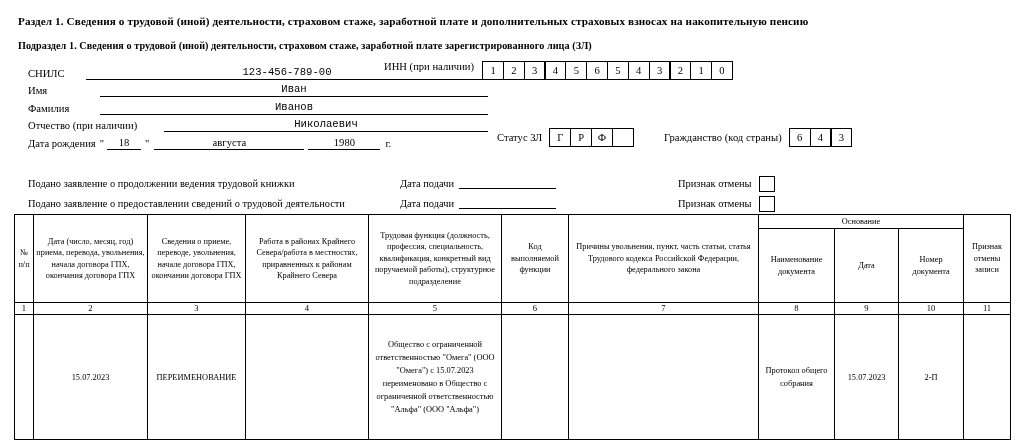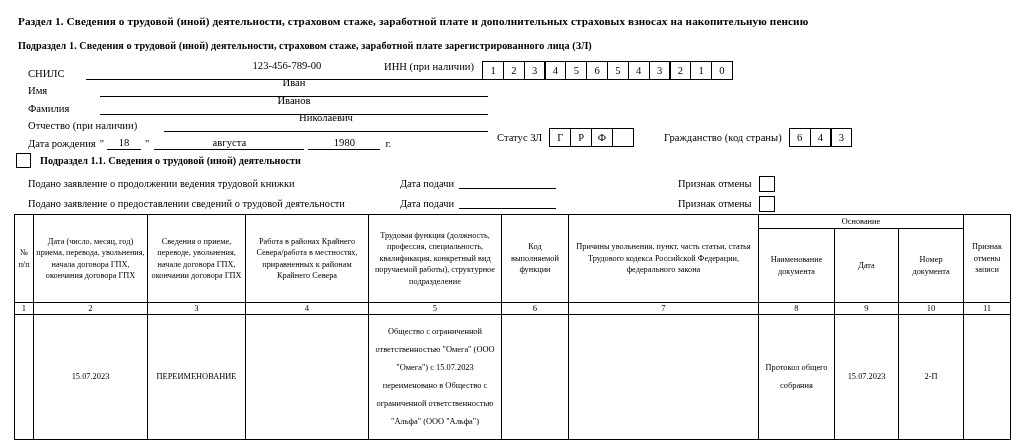--- a/index.html
+++ b/index.html
@@ -56,22 +56,23 @@
   }
   .id-label {
     white-space: nowrap;
     padding-bottom: 1px;
   }
   .id-value {
     flex: 1;
     border-bottom: 1.3px solid #000;
     text-align: center;
     font-size: 10.6px;
-    padding-bottom: 8px;
+    padding-bottom: 1px;
     margin-left: 4px;
+    font-family: Liberation Mono, monospace;
   }
   .snils-label  { width: 54px; }
   .fam-label    { width: 68px; }
   .name-label   { width: 68px; }
   .patr-label   { width: 132px; }
 
   
   .dob-row {
     display: flex;
     align-items: flex-end;
@@ -220,21 +221,21 @@
   table.main td.numrow {
     height: 11px;
     font-size: 8.6px;
     padding: 0;
     line-height: 11px;
   }
   table.main td.data {
     height: 122px;
     vertical-align: middle;
     font-size: 8.4px;
-    line-height: 18px;
+    line-height: 13px;
   }
   td.data.topal { vertical-align: middle; }
 </style>
 </head>
 <body>
 
 <div class="page">
 
   <div class="section-title">Раздел 1. Сведения о трудовой (иной) деятельности, страховом стаже, заработной плате и дополнительных страховых взносах на накопительную пенсию</div>
   <div class="subsection-title">Подраздел 1. Сведения о трудовой (иной) деятельности, страховом стаже, заработной плате зарегистрированного лица (ЗЛ)</div>
@@ -297,24 +298,20 @@
 
   <div class="citizen-wrap">
     <span class="citizen-label">Гражданство (код страны)</span>
     <span class="boxrow" id="citizen-boxes">
         <span class="cellbox">6</span>
         <span class="cellbox">4</span>
         <span class="cellbox">3</span>
       </span>
   </div>
 
-  <div class="sub11">
-    <span class="chk"></span>
-    <span class="sub11-title">Подраздел 1.1. Сведения о трудовой (иной) деятельности</span>
-  </div>
 
   <div class="decl-row r1">
     <span class="decl-text">Подано заявление о продолжении ведения трудовой книжки</span>
     <span class="decl-date-label">Дата подачи</span>
     <span class="decl-date-line"></span>
     <span class="decl-cancel-label">Признак отмены</span>
     <span class="decl-chk"></span>
   </div>
 
   <div class="decl-row r2">

